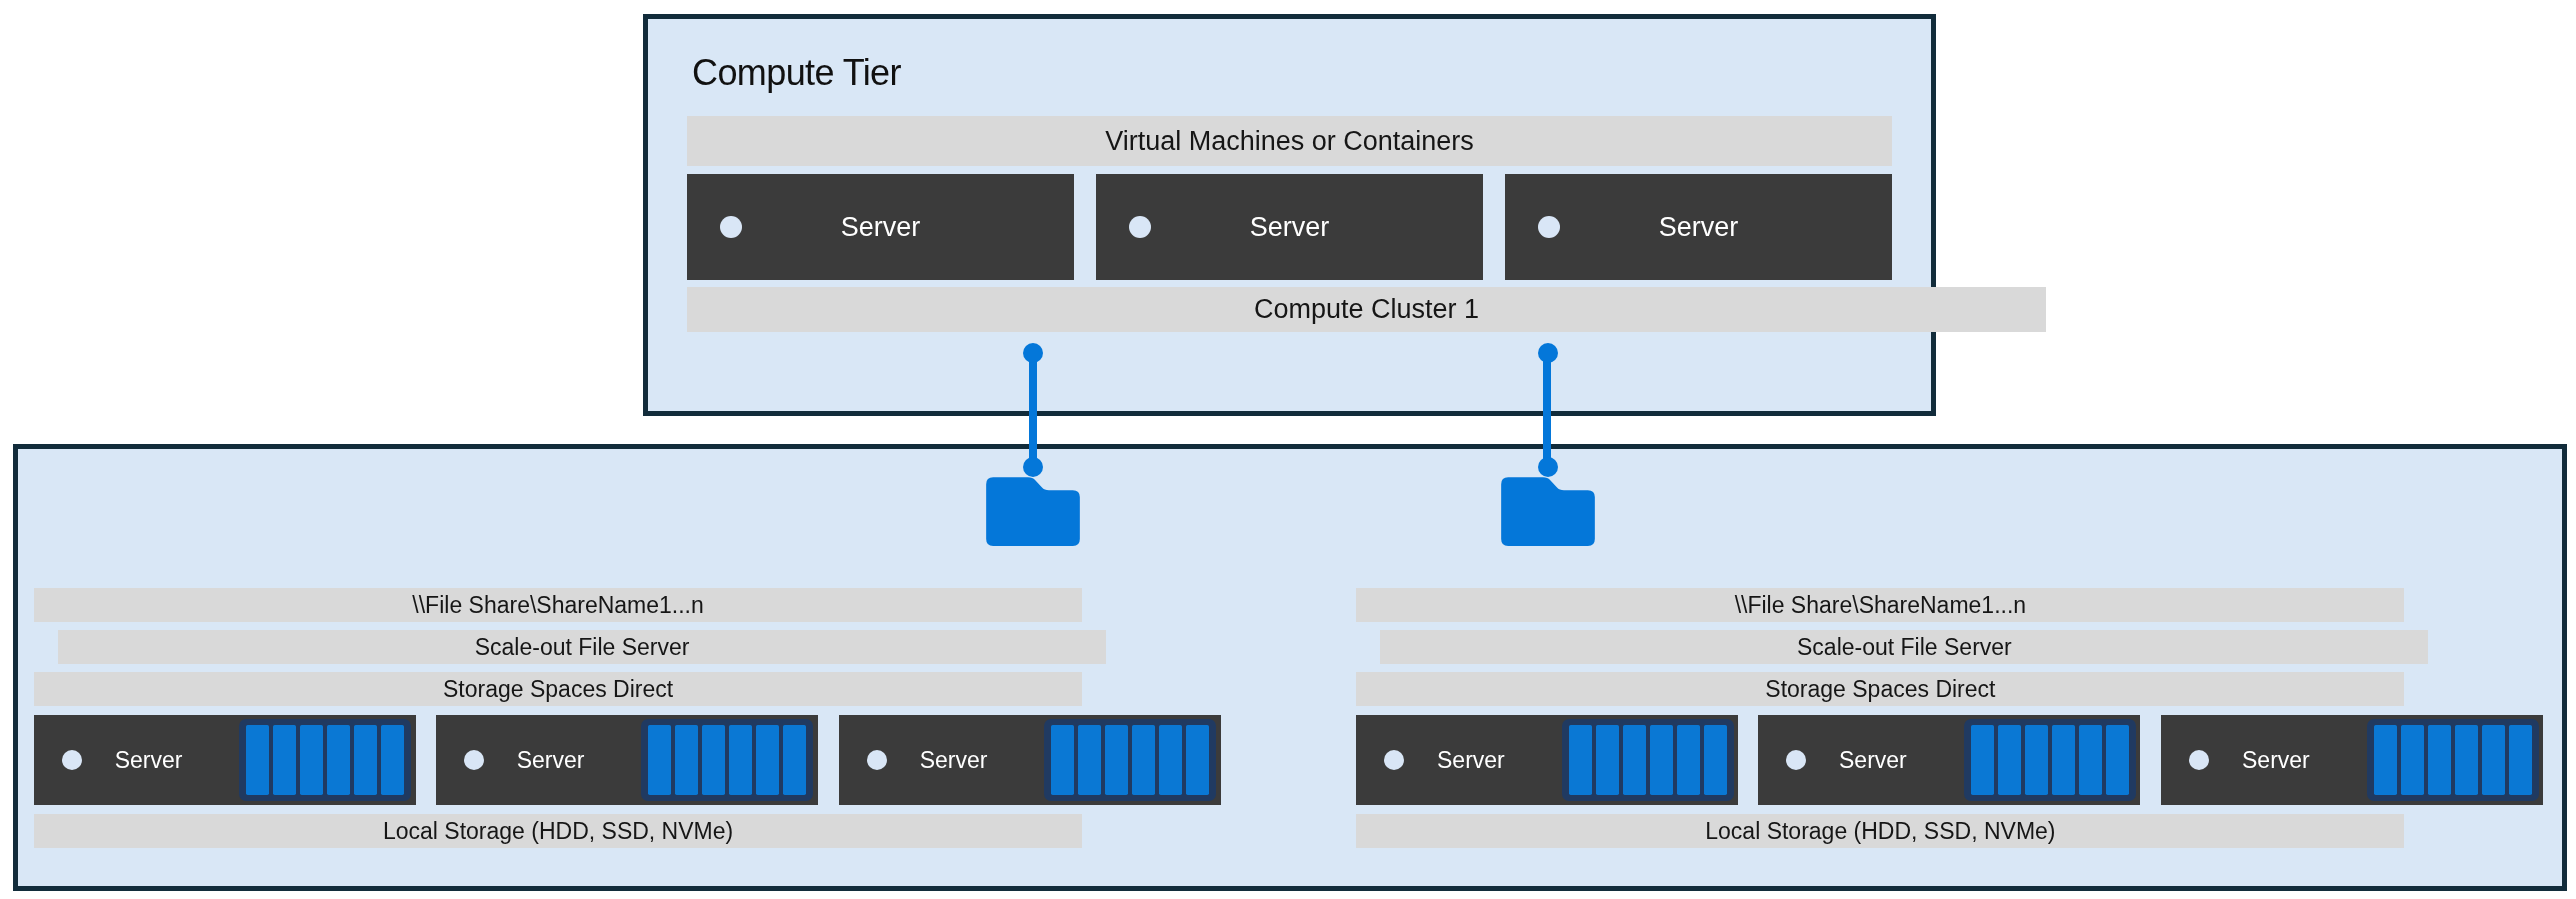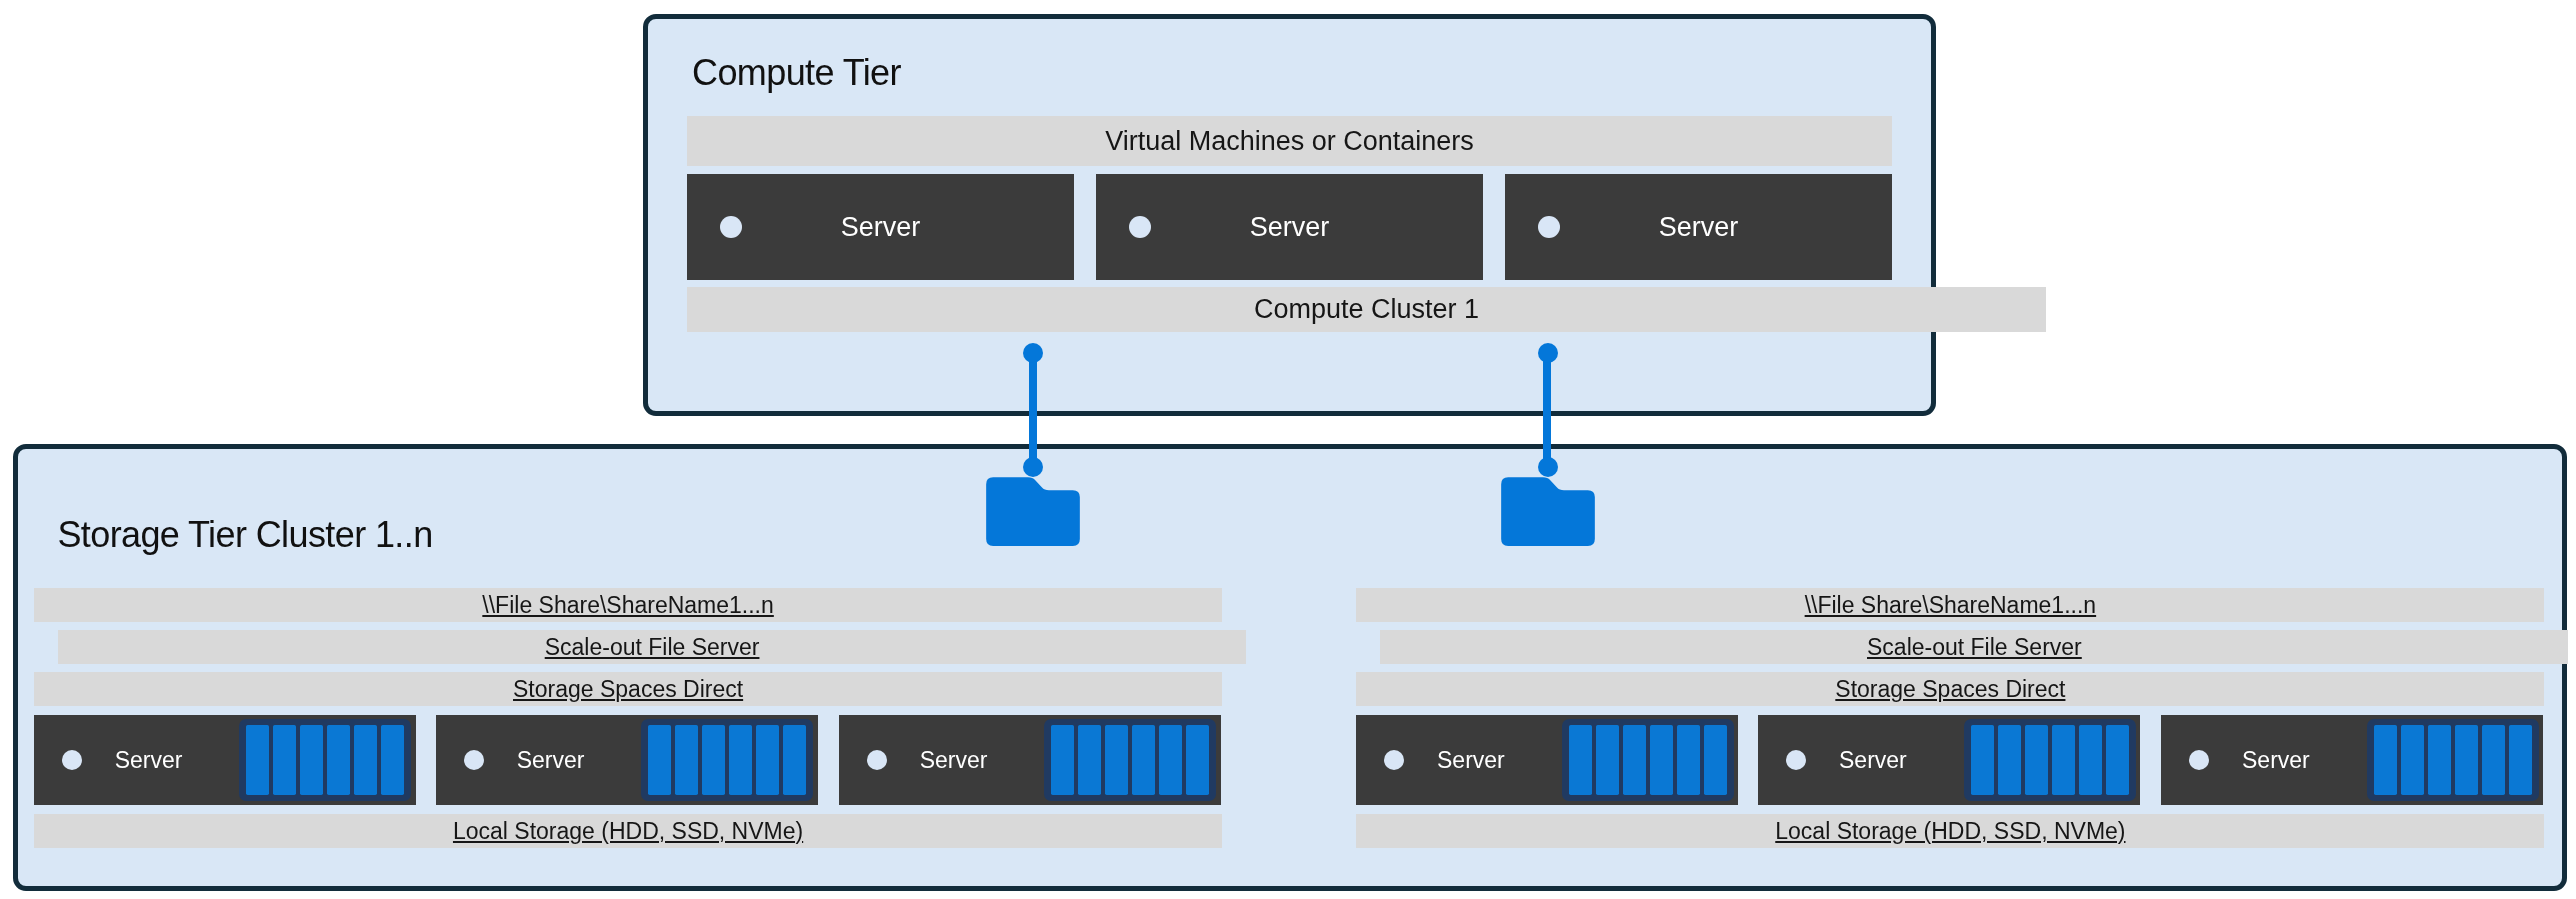--- a/index.html
+++ b/index.html
@@ -3,21 +3,21 @@
 <meta charset="utf-8">
 <style>
   html,body{margin:0;padding:0;background:#ffffff;}
   #canvas{
     position:relative;width:2576px;height:900px;overflow:hidden;
     background:var(--page-bg,#fff);
     font-family:"Liberation Sans","DejaVu Sans",sans-serif;
   }
   .box{
     position:absolute;background:var(--box-fill);
-    border:5.2px solid var(--box-border);border-radius:13px;box-sizing:border-box;
+    border:5.2px solid var(--box-border);border-radius:0;box-sizing:border-box;
   }
   #compute-box{left:643px;top:14px;width:1293px;height:402px;}
   #storage-box{left:13.4px;top:444px;width:2554px;height:447px;}
   .tier-title{
     position:absolute;font-size:36px;line-height:1;color:var(--title-text);
     letter-spacing:-0.6px;white-space:nowrap;
   }
   #compute-title{left:44px;top:36px;}
   #storage-title{left:39px;top:68px;}
   .bar{
@@ -31,21 +31,21 @@
   .server{position:absolute;background:var(--server-fill);}
   .compute-server{top:155px;width:387px;height:106px;}
   .dot{position:absolute;border-radius:50%;background:var(--dot-fill);}
   .compute-server .dot{width:22px;height:22px;left:33px;top:calc(50% - 11px);}
   .compute-server .srv-label{
     position:absolute;inset:0;display:flex;align-items:center;justify-content:center;
     color:var(--server-text);font-size:27px;
   }
   .cluster{position:absolute;top:0;width:1188px;height:100%;}
   #cluster-a{left:15.7px;} #cluster-b{left:1338px;}
-  .cluster .bar{left:0;width:1188px;height:34px;text-decoration:underline;}
+  .cluster .bar{left:0;width:1048px;height:34px;}
   .fs-bar{top:139px;} .sofs-bar{top:181px;margin-left:24px;} .s2d-bar{top:223px;}
   .storage-server{top:266px;width:382px;height:90px;}
   .col0{left:0;} .col1{left:402px;} .col2{left:805px;}
   .storage-server .dot{width:20px;height:20px;left:28px;top:calc(50% - 10px);}
   .storage-server .srv-label{
     position:absolute;left:56px;top:0;height:100%;width:117px;
     display:flex;align-items:center;justify-content:center;
     color:var(--server-text);font-size:23px;
   }
   .disk-array{
@@ -83,21 +83,20 @@
     </div>
     <div class="server compute-server" style="left:857px">
       <span class="dot"></span>
       <span class="srv-label">Server</span>
     </div>
 
     <div class="bar big" id="cluster-bar">Compute Cluster 1</div>
   </section>
 
   <section class="box" id="storage-box">
-    <div class="tier-title" id="storage-title">Storage Tier Cluster 1..n</div>
 
     <div class="cluster" id="cluster-a">
       <div class="bar small fs-bar">\\File Share\ShareName1...n</div>
       <div class="bar small sofs-bar">Scale-out File Server</div>
       <div class="bar small s2d-bar">Storage Spaces Direct</div>
 
       <div class="server storage-server col0">
         <span class="dot"></span>
         <span class="srv-label">Server</span>
         <span class="disk-array">

